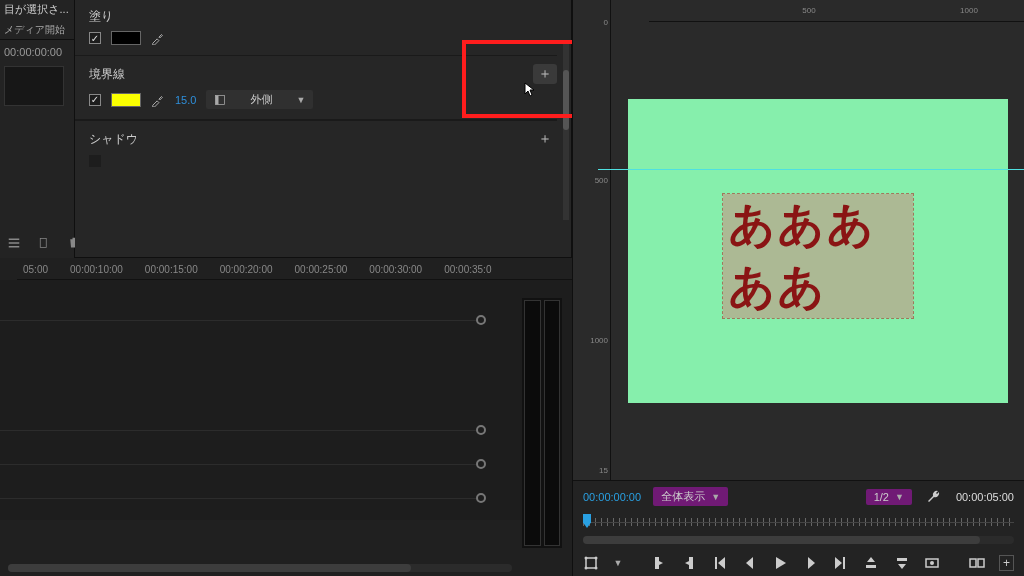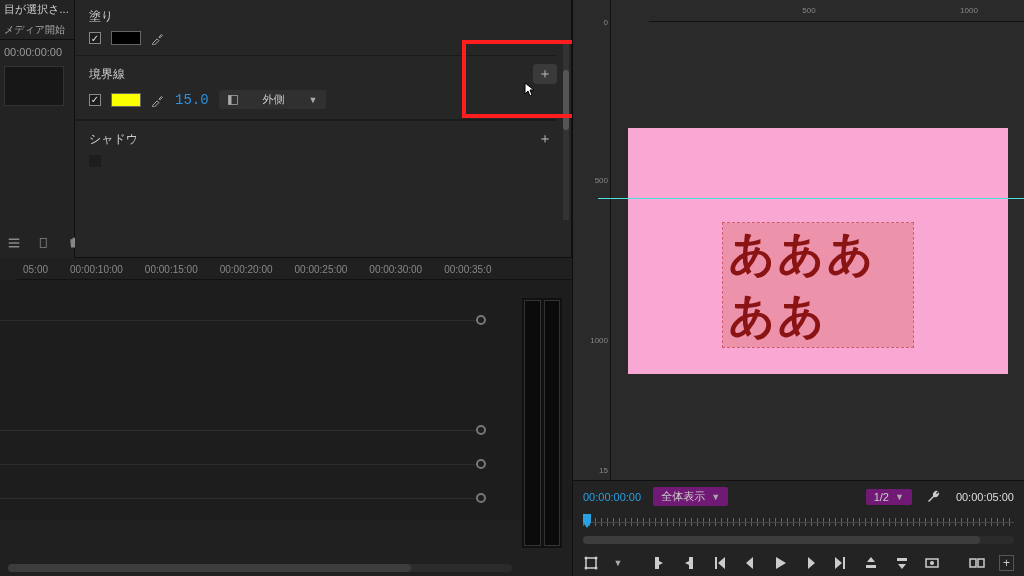--- a/index.html
+++ b/index.html
@@ -21,21 +21,21 @@
   .fx-panel .scrollbar .thumb { position: absolute; top: 30px; width: 6px; height: 60px; background: #555; border-radius: 3px; }
   .section { padding: 4px 14px; text-align: right; }
   .sec-title { color: #ccc; font-size: 12px; padding: 4px 0; display: flex; justify-content: space-between; align-items: center; }
   .sec-title .plus { color: #bbb; font-size: 14px; cursor: pointer; padding: 1px 5px; background: #3a3a3a; border-radius: 3px; }
   .row { display: flex; align-items: center; gap: 10px; padding: 2px 0 6px; }
   .chk { width: 12px; height: 12px; border: 1px solid #888; background: #1d1d1d; display: inline-flex; align-items: center; justify-content: center; cursor: pointer; }
   .chk.checked::after { content: "✓"; font-size: 10px; color: #e0e0e0; }
   .swatch { width: 30px; height: 14px; border: 1px solid #666; cursor: pointer; }
   .eyedrop { width: 14px; height: 14px; cursor: pointer; }
   .eyedrop svg { width: 14px; height: 14px; stroke: #bbb; fill: none; }
-  .val-blue { color: #2e8fdb; font-size: 14px; font-family: Liberation Mono, monospace; }
+  .val-blue { color: #2e8fdb; font-size: 11px; }
   .dropdown { display: inline-flex; align-items: center; gap: 24px; background: #303030; padding: 2px 8px; border-radius: 2px; cursor: pointer; }
   .dropdown .caret { font-size: 9px; color: #aaa; }
   .divider { height: 1px; background: #1a1a1a; margin-right: 14px; }
 
   
   .red-box { position: absolute; border: 4px solid #ff1d1d; pointer-events: none; }
 
   
   .cursor-img { position: absolute; width: 12px; height: 16px; pointer-events: none; }
   .cursor-img svg { width: 12px; height: 16px; }
@@ -52,21 +52,21 @@
   .bottom-scroll .sthumb { position: absolute; left: 0; width: 80%; height: 100%; background: #3d3d3d; border-radius: 4px; }
 
   
   .monitor { position: absolute; left: 572px; top: 0; width: 452px; height: 576px; background: #222; border-left: 1px solid #0f0f0f; }
   .mon-stage { position: absolute; left: 38px; top: 0; right: 0; height: 480px; background: #2a2a2a; }
   .rulers-v { position: absolute; left: 0; top: 0; width: 38px; height: 480px; background: #2a2a2a; border-right: 1px solid #111; font-size: 8px; color: #888; }
   .rulers-v .tick { position: absolute; right: 2px; transform: translateY(-50%); }
   .rulers-h { position: absolute; left: 38px; top: 0; right: 0; height: 22px; background: #2a2a2a; border-bottom: 1px solid #111; font-size: 8px; color: #888; }
   .rulers-h .tick { position: absolute; top: 6px; transform: translateX(-50%); }
   .canvas-wrap { position: absolute; left: 0; top: 22px; right: 0; bottom: 0; background: #2a2a2a; display: flex; align-items: center; justify-content: center; }
-  .canvas { position: relative; width: 380px; height: 246px; background: #f9a8d4; }
+  .canvas { position: relative; width: 380px; height: 304px; background: #86efac; }
   .guide-h { position: absolute; left: -30px; right: -30px; top: 70px; height: 1px; background: #4fe0e0; }
   .title-text { position: absolute; top: 95px; left: 50%; transform: translateX(-50%); font-size: 46px; font-weight: 700; color: #8a1414; letter-spacing: 2px;
                 background: rgba(220,120,120,.45); padding: 0 6px; outline: 1px dashed rgba(180,40,40,.6); font-family: "Yu Mincho","Hiragino Mincho Pro",serif; }
 
   .mon-controls { position: absolute; left: 0; right: 0; bottom: 0; height: 96px; background: #232323; border-top: 1px solid #111; padding: 6px 10px 4px; }
   .mc-row1 { display: flex; align-items: center; gap: 12px; font-size: 11px; }
   .tc-blue { color: #29a0e2; }
   .dd { display: inline-flex; align-items: center; gap: 6px; background: #701a75; padding: 2px 8px; border-radius: 2px; cursor: pointer; font-size: 11px; }
   .dd .caret { font-size: 9px; color: #aaa; }
   .wrench { width: 14px; height: 14px; fill: #aaa; cursor: pointer; }

